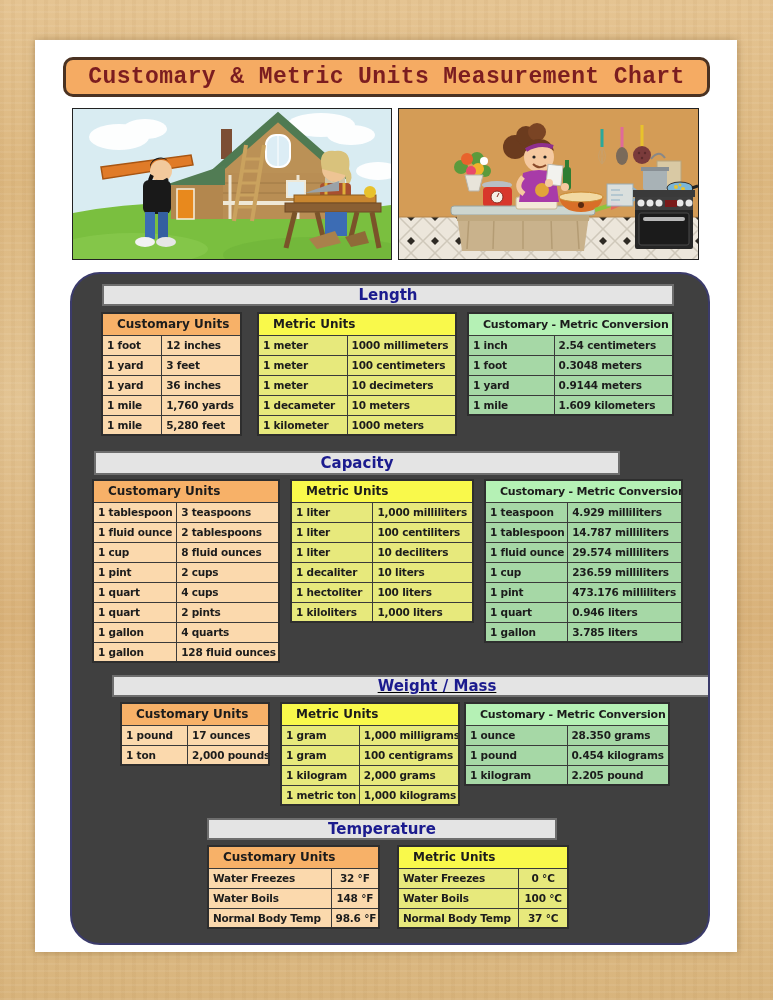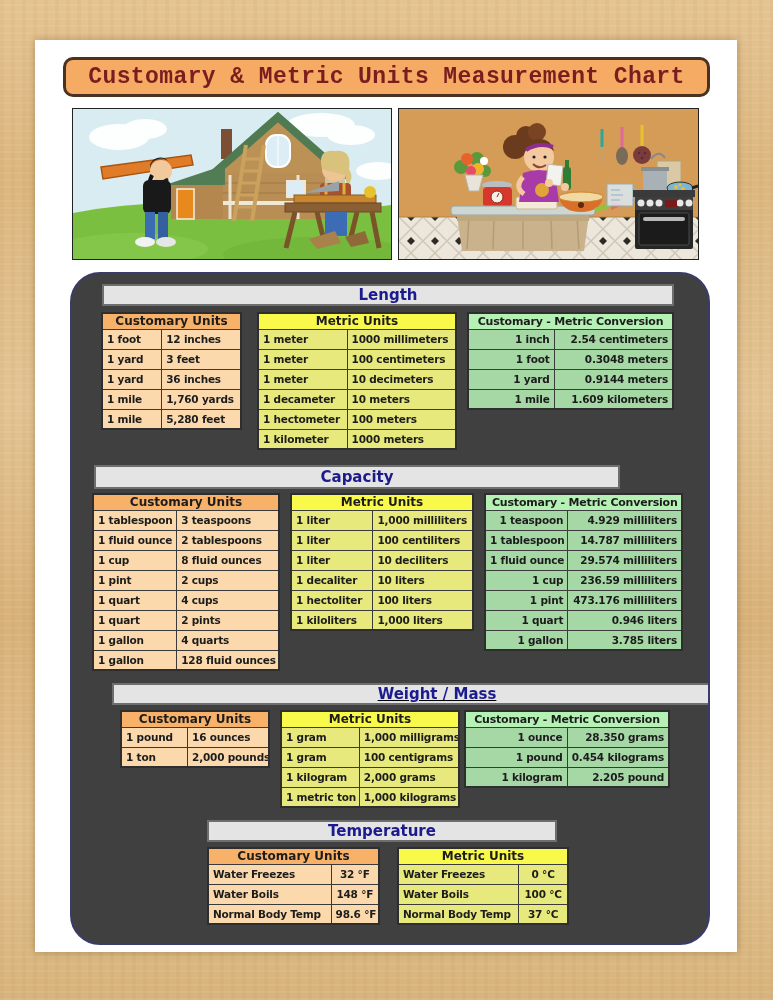--- a/index.html
+++ b/index.html
@@ -23,29 +23,29 @@
   .img-frame svg{display:block;}
   .main-container{position:absolute;left:35px;top:232px;width:640px;height:673px;box-sizing:border-box;
     background:#404040;border:2px solid var(--container-border,#3b3b6b);border-radius:30px;overflow:hidden;}
   .section-bar{height:22px;box-sizing:border-box;background:var(--section-bar,#e4e4e4);
     border:2px solid #6e6e6e;display:flex;align-items:center;justify-content:center;}
   .section-bar span{font-size:15px;font-weight:bold;color:var(--section-text,#1b1b8e);}
   .tables-row{display:flex;align-items:flex-start;}
   table{border-collapse:collapse;table-layout:fixed;border:2px solid #2e2e2e;}
   th,td{border:1px solid #3a3a3a;font-weight:bold;color:#1c1c1c;box-sizing:border-box;
     white-space:nowrap;overflow:hidden;}
-  th{height:16px;font-size:12px;text-align:center;padding:0 6px;}
+  th{height:22px;font-size:12px;text-align:left;padding:0 14px;}
   td{height:20px;font-size:10.5px;text-align:left;padding:0 4px;letter-spacing:-.2px;}
   .conv th{font-size:11px;letter-spacing:-.2px;}
   .t-orange th{background:var(--orange-header,#f7b168);}
   .t-orange td{background:var(--orange-row,#fbd9ad);}
   .t-yellow th{background:var(--yellow-header,#f9f94b);}
   .t-yellow td{background:var(--yellow-row,#e7e97c);}
   .t-green th{background:var(--green-header,#b5f1b5);}
-  .t-green td{background:var(--green-row,#a6d8a6);text-align:right;}
+  .t-green td{background:var(--green-row,#a6d8a6);}
   .val-center td:nth-child(2){text-align:center;}
 </style>
 </head>
 <body>
 
 <div class="stage">
   <div class="page">
 
     <div class="banner">
       <span>Customary &amp; Metric Units Measurement Chart</span>
@@ -320,24 +320,20 @@
               </tr>
             <tr>
                 <td>1 meter</td>
                 <td>10 decimeters</td>
               </tr>
             <tr>
                 <td>1 decameter</td>
                 <td>10 meters</td>
               </tr>
             <tr>
-                <td>1 hectometer</td>
-                <td>100 meters</td>
-              </tr>
-            <tr>
                 <td>1 kilometer</td>
                 <td>1000 meters</td>
               </tr>
           </tbody>
         </table>
         <table class="t-green conv" style="width:207px;margin-left:10px;">
           <colgroup>
               <col style="width:42%">
               <col>
             </colgroup>
@@ -506,21 +502,21 @@
               <col>
             </colgroup>
           <thead>
               <tr>
                 <th colspan="2">Customary Units</th>
               </tr>
             </thead>
           <tbody>
             <tr>
                 <td>1 pound</td>
-                <td>16 ounces</td>
+                <td>17 ounces</td>
               </tr>
             <tr>
                 <td>1 ton</td>
                 <td>2,000 pounds</td>
               </tr>
           </tbody>
         </table>
         <table class="t-yellow" style="width:180px;margin-left:10px;">
           <colgroup>
               <col style="width:44%">

